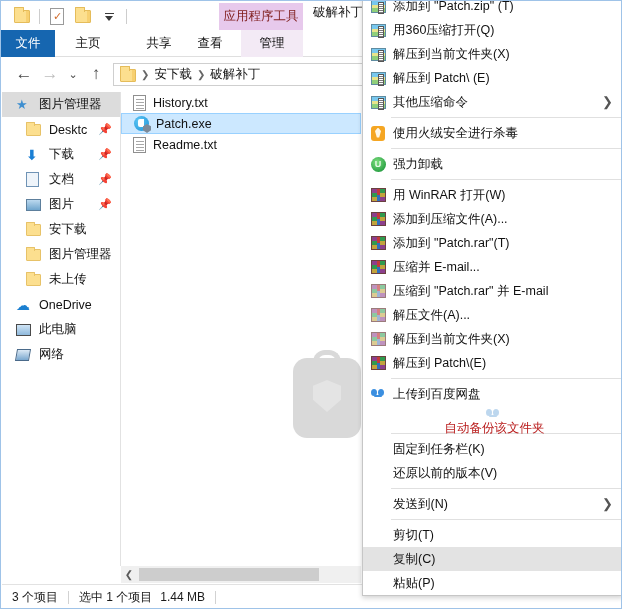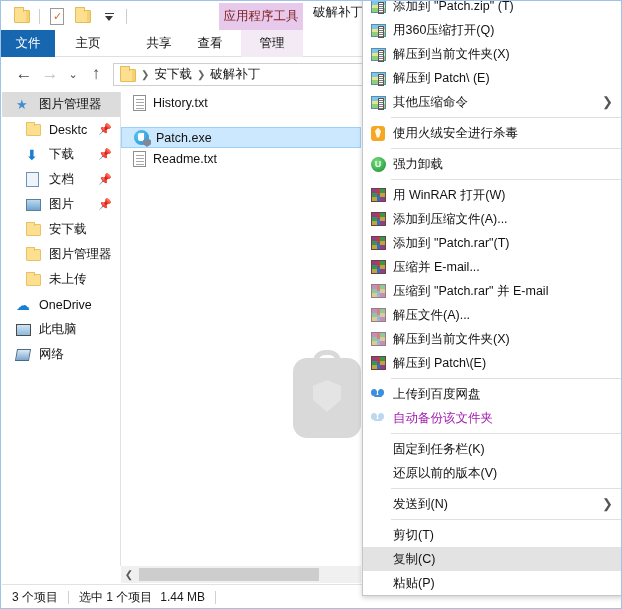--- a/index.html
+++ b/index.html
@@ -182,21 +182,21 @@
   }
   .sort-caret {
     position: absolute; left: 130px; top: -5px;
     font-size: 11px; color: #555;
   }
   .frow {
     height: 21px; display: flex; align-items: center;
     padding-left: 12px; font-size: 12.5px; color: #111;
     gap: 7px;
   }
-  .frow.sel { background: #cce8ff; border: 1px solid #99d1ff; height: 21px; margin-top: 14px; }
+  .frow.sel { background: #cce8ff; border: 1px solid #99d1ff; height: 21px; }
   .txt-ico {
     width: 13px; height: 16px; background: #ffffff;
     border: 1px solid #8f8f8f; position: relative; flex: none;
   }
   .txt-ico:after {
     content: ""; position: absolute; left: 2px; top: 3px;
     width: 8px; height: 1px; background: #a8a8a8;
     box-shadow: 0 3px 0 #a8a8a8, 0 6px 0 #a8a8a8, 0 9px 0 #a8a8a8;
   }
   .exe-ico {
@@ -282,21 +282,21 @@
   }
   .mi {
     height: 24px;
     display: flex; align-items: center;
     padding-left: 4px;
     font-size: 12.5px; color: #111111;
     position: relative;
     white-space: nowrap;
   }
   .mi.hl { background: #e3e3e3; }
-  .mi.disabled { color: #a21caf; }
+  .mi.disabled { color: #b91c1c; flex-direction: column; }
   .mi-ico {
     width: 22px; height: 16px; flex: none;
     display: flex; align-items: center; justify-content: center;
     margin-right: 4px;
   }
   .mi-label { line-height: 1; }
   .mi-arrow {
     position: absolute; right: 9px; top: 4px;
     font-size: 13px; color: #555; font-weight: 300;
   }

